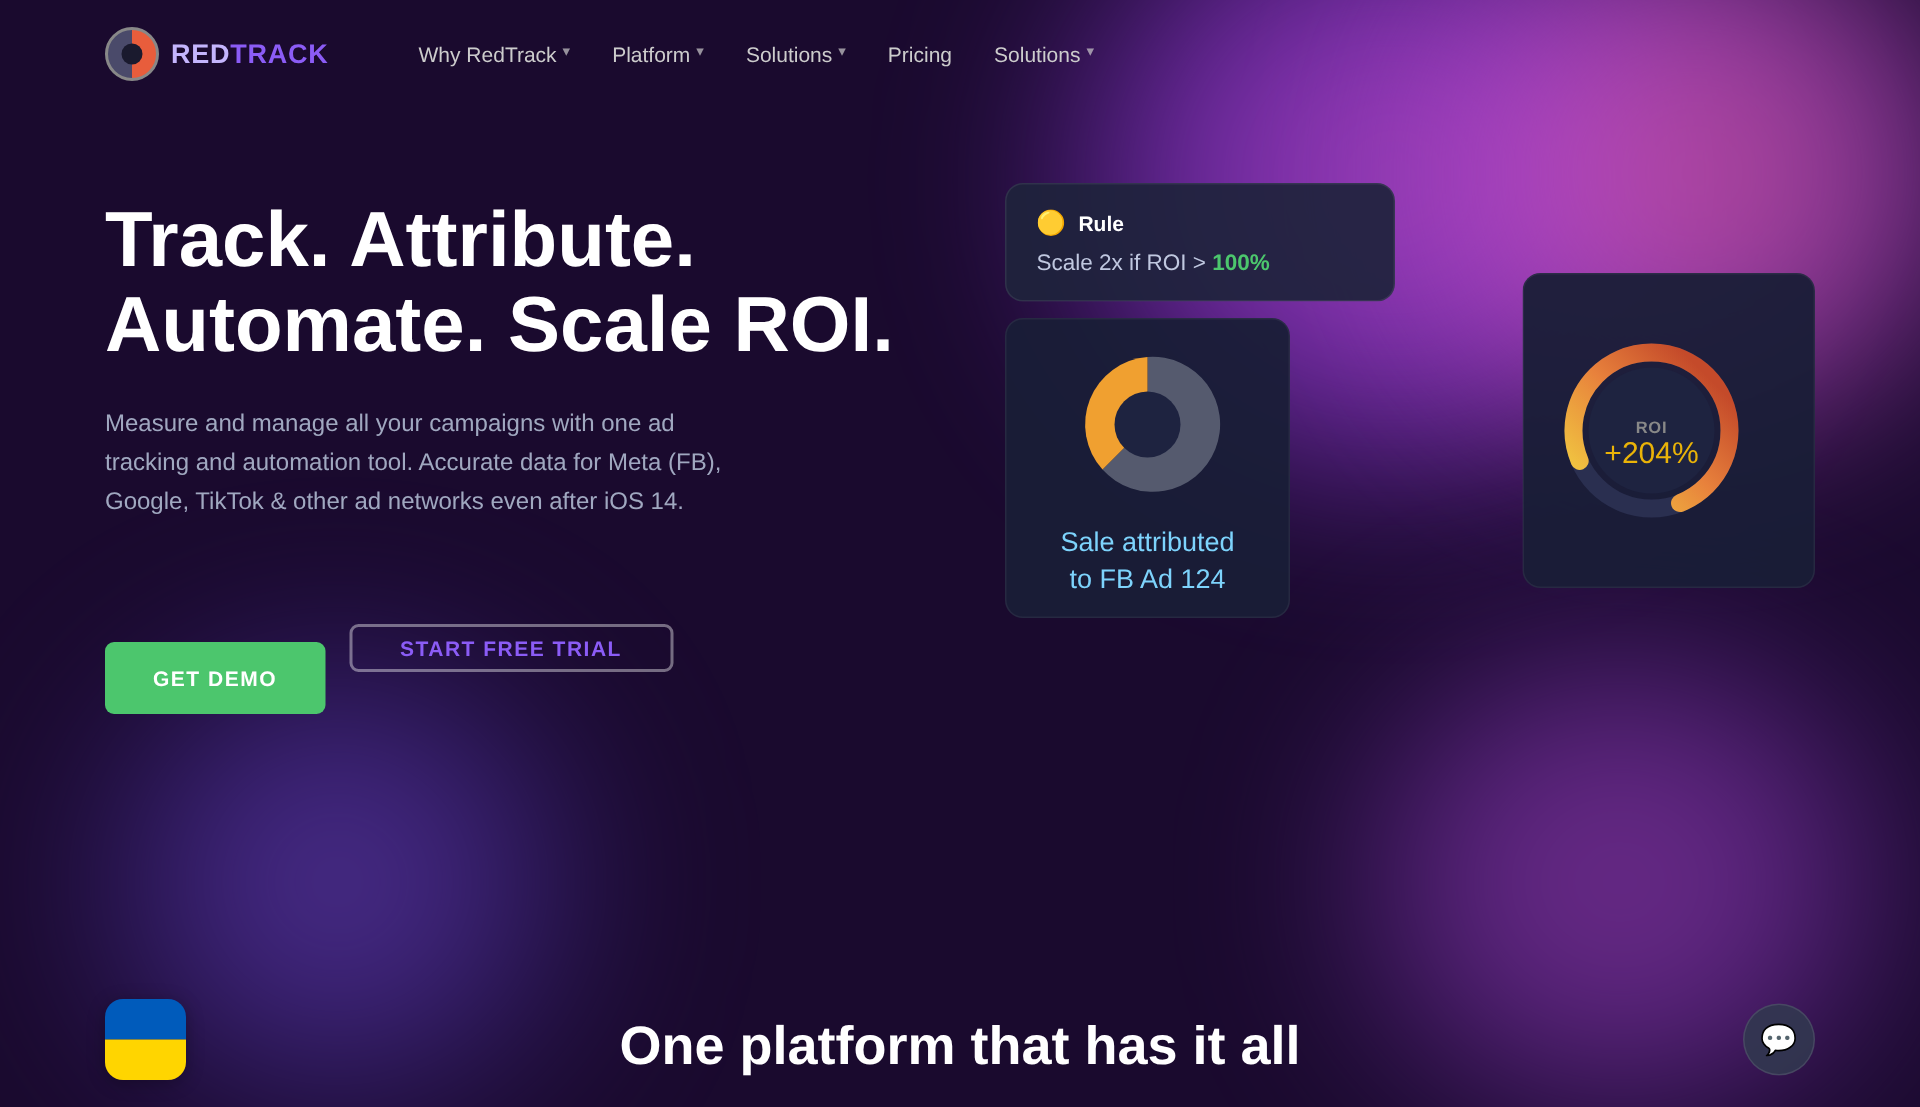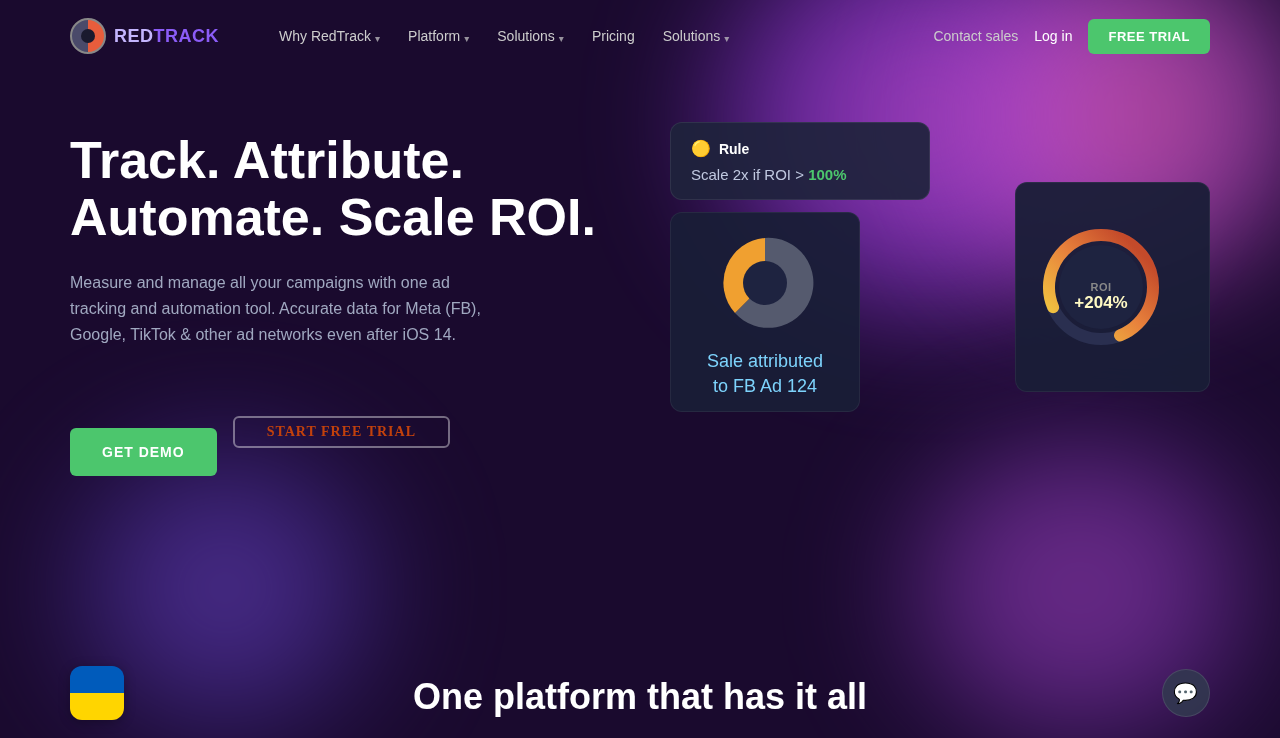--- a/index.html
+++ b/index.html
@@ -115,21 +115,21 @@
       flex: 1;
     }
 
     .nav-link {
       color: #ccc;
       font-size: 14px;
       font-weight: 500;
       padding: 8px 12px;
       cursor: pointer;
       display: flex;
-      align-items: flex-end;
+      align-items: flex-start;
       gap: 4px;
       white-space: nowrap;
     }
 
     .nav-link-chevron {
       font-size: 10px;
       opacity: 0.7;
     }
 
     .nav-right {
@@ -208,29 +208,28 @@
       padding: 16px 32px;
       border-radius: 6px;
       cursor: pointer;
       border: none;
       letter-spacing: 1px;
       margin-top: 41px;
     }
 
     .btn-start-trial {
       background: transparent;
-      color: #c2410c;
+      color: #8b5cf6;
       font-size: 14px;
       font-weight: 700;
       padding: 6px 32px;
       border-radius: 6px;
       cursor: pointer;
       border: 2px solid rgba(255,255,255,0.4);
       letter-spacing: 1px;
-      font-family: Liberation Serif, serif;
     }
 
     
     .hero-right {
       flex: 1;
       position: relative;
       height: 340px;
       margin-top: -10px;
     }
 
@@ -336,23 +335,23 @@
     }
 
     .gauge-label {
       font-size: 11px;
       color: #888;
       font-weight: 600;
       letter-spacing: 0.5px;
     }
 
     .gauge-value {
-      font-size: 17px;
-      font-weight: 700;
-      color: #fef9c3;
+      font-size: 20px;
+      font-weight: 400;
+      color: #eab308;
     }
 
     
     .bottom-section {
       position: absolute;
       bottom: 0;
       left: 0;
       right: 0;
       height: 90px;
       display: flex;
@@ -448,25 +447,20 @@
       </div>
       <div class="nav-link">
         <span>Pricing</span>
       </div>
       <div class="nav-link">
         <span>Solutions</span>
         <span class="nav-link-chevron">▾</span>
       </div>
     </div>
 
-    <div class="nav-right">
-      <span class="nav-contact">Contact sales</span>
-      <span class="nav-login">Log in</span>
-      <button class="btn-free-trial">FREE TRIAL</button>
-    </div>
   </nav>
 
   <div class="hero">
 
     <div class="hero-left">
       <h1 class="hero-title">Track. Attribute.<br>Automate. Scale ROI.</h1>
       <p class="hero-subtitle">Measure and manage all your campaigns with one ad tracking and automation tool. Accurate data for Meta (FB), Google, TikTok &amp; other ad networks even after iOS 14.</p>
       <div class="hero-buttons">
         <button class="btn-get-demo">GET DEMO</button>
         <button class="btn-start-trial">START FREE TRIAL</button>

